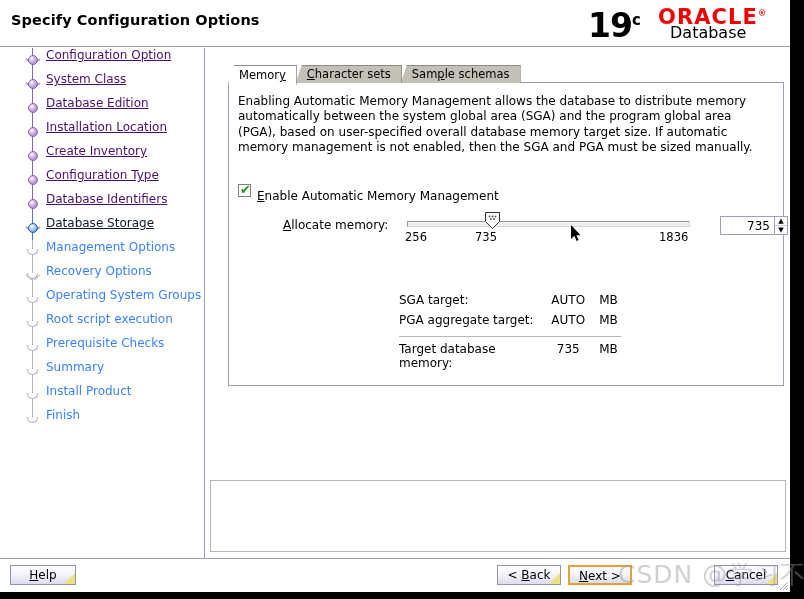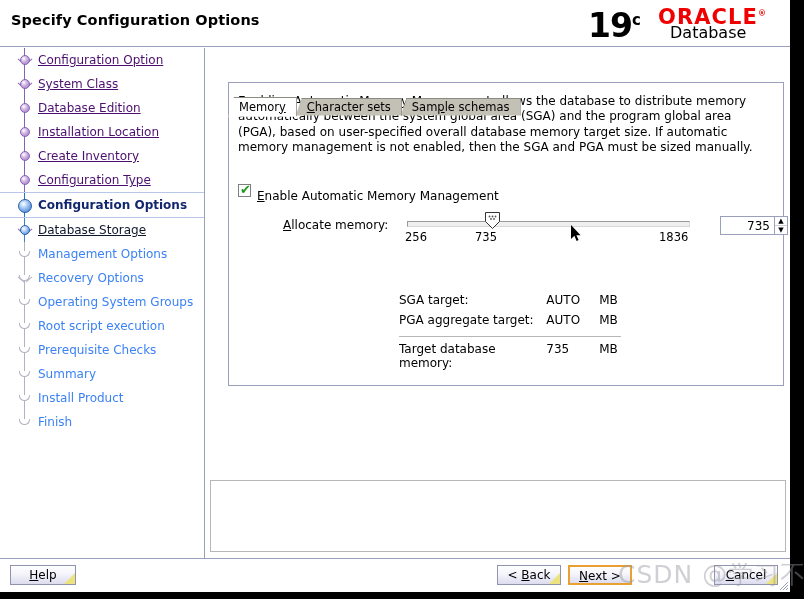--- a/index.html
+++ b/index.html
@@ -87,22 +87,22 @@
     left: 0; top: 48px;
     width: 205px; height: 510px;
     border-right: 1px solid #9aa0bb;
     box-sizing: border-box;
     background: #ffffff;
   }
   .nav-item {
     position: relative;
     height: 24px;
     display: flex;
-    align-items: center;
-    padding-left: 16px;
+    align-items: flex-start;
+    padding-left: 24px;
     box-sizing: border-box;
   }
   .nav-item .bullet {
     position: relative;
     width: 18px; height: 24px;
     flex: 0 0 18px;
   }
   .nav-item .bullet .dot {
     position: absolute;
     left: 4px; top: 7px;
@@ -198,23 +198,22 @@
     width: 584px; height: 510px;
     background: #ffffff;
   }
 
   
   #tabs {
     position: absolute;
     left: 22px; top: 17px;
     height: 19px;
     display: flex;
-    align-items: center;
+    align-items: flex-start;
     z-index: 3;
-    margin-top: 32px;
   }
   .tab {
     height: 18px;
     line-height: 17px;
     padding: 0 10px 0 10px;
     font-size: 11.5px;
     border: 1px solid #8b8b82;
     border-bottom: none;
     border-radius: 0;
     background: #c3c0b5;
@@ -381,21 +380,21 @@
     position: absolute;
     left: 170px; top: 210px;
     width: 230px;
   }
   .trow {
     display: flex;
     align-items: baseline;
     height: 20px;
   }
   .trow .tlabel { width: 148px; font-size: 12px; }
-  .trow .tval   { width: 44px; text-align: left; font-size: 12px; }
+  .trow .tval   { width: 44px; text-align: center; font-size: 12px; }
   .trow .tunit  { width: 30px; text-align: left; padding-left: 9px; font-size: 12px; }
   #targets .rule {
     height: 1px;
     background: #b7b7b7;
     margin: 3px 0 5px 0;
     width: 222px;
   }
 
   
   #msgbox {
@@ -540,28 +539,28 @@
     </div>
 
     <div class="nav-item">
       <span class="bullet">
           <i class="stem"></i>
           <i class="dot"></i>
         </span>
       <span class="label">Configuration Type</span>
     </div>
 
-
-    <div class="nav-item current">
+    <div class="nav-item">
       <span class="bullet">
           <i class="stem"></i>
           <i class="dot"></i>
         </span>
-      <span class="label">Configuration Options</span>
-    </div>
+      <span class="label">Database Identifiers</span>
+    </div>
+
 
     <div class="nav-item blue">
       <span class="bullet">
           <i class="stem"></i>
           <i class="wing l"></i>
           <i class="wing r"></i>
           <i class="dot"></i>
         </span>
       <span class="label">Database Storage</span>
     </div>

